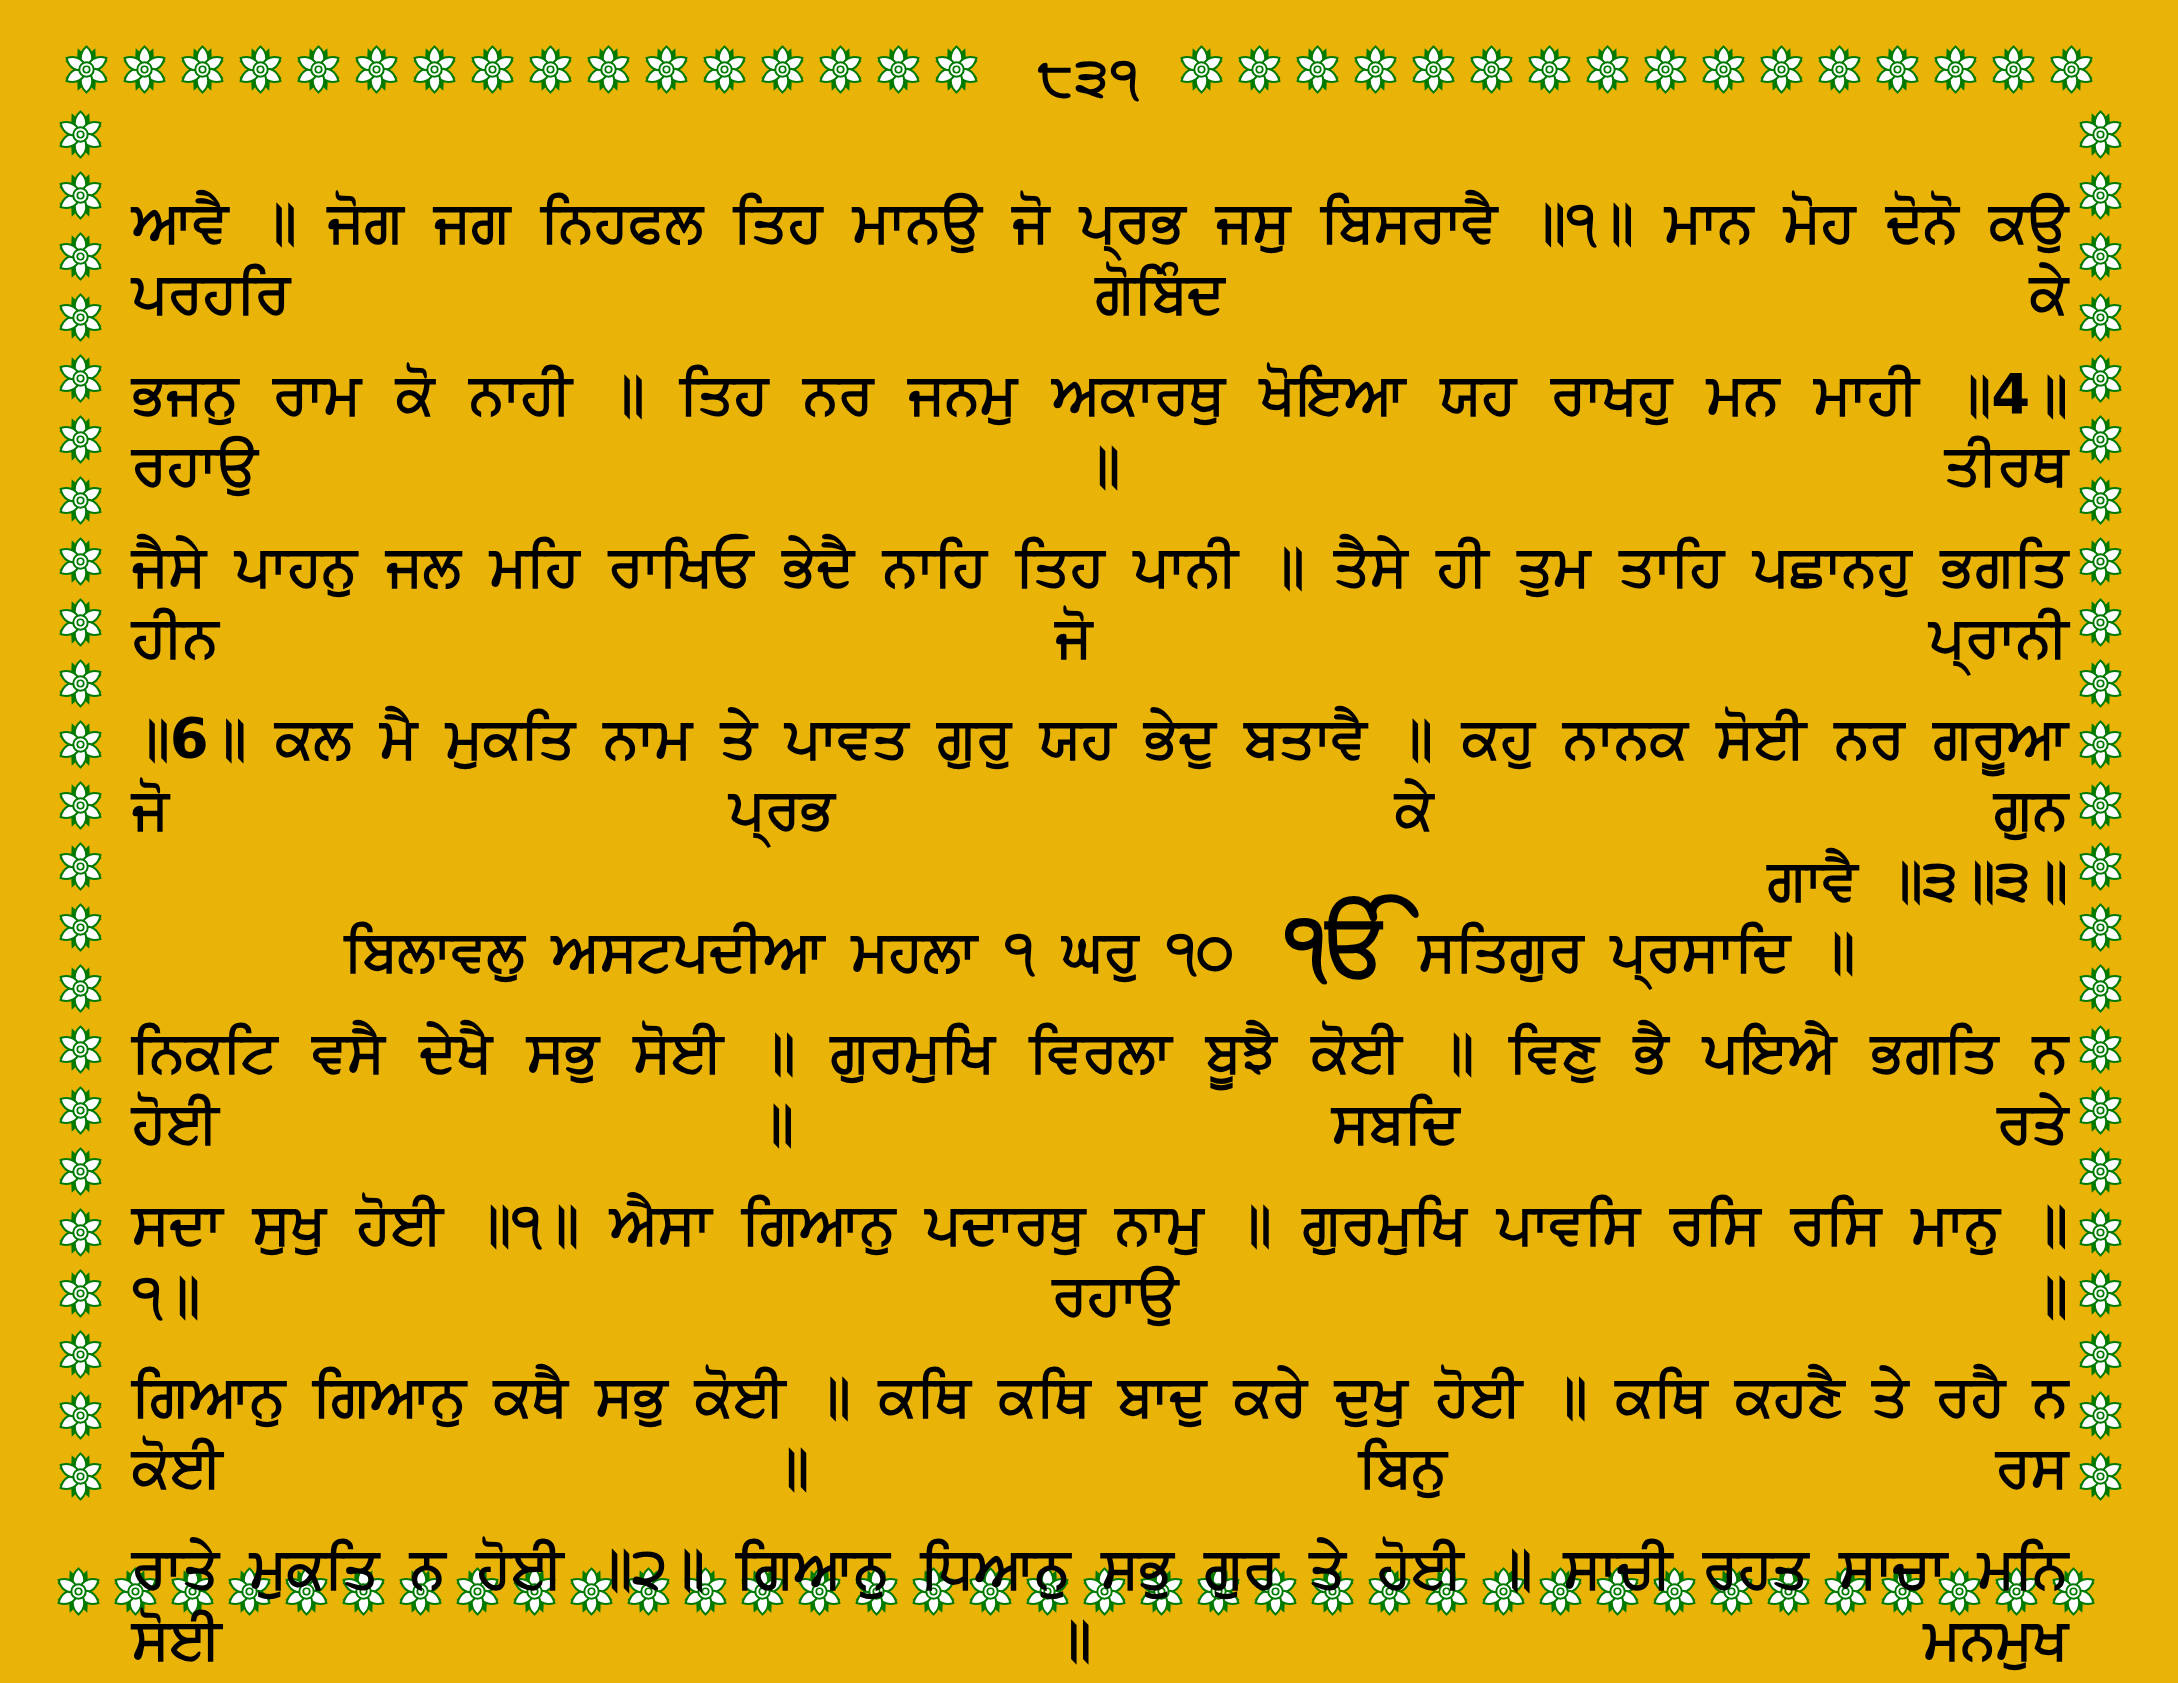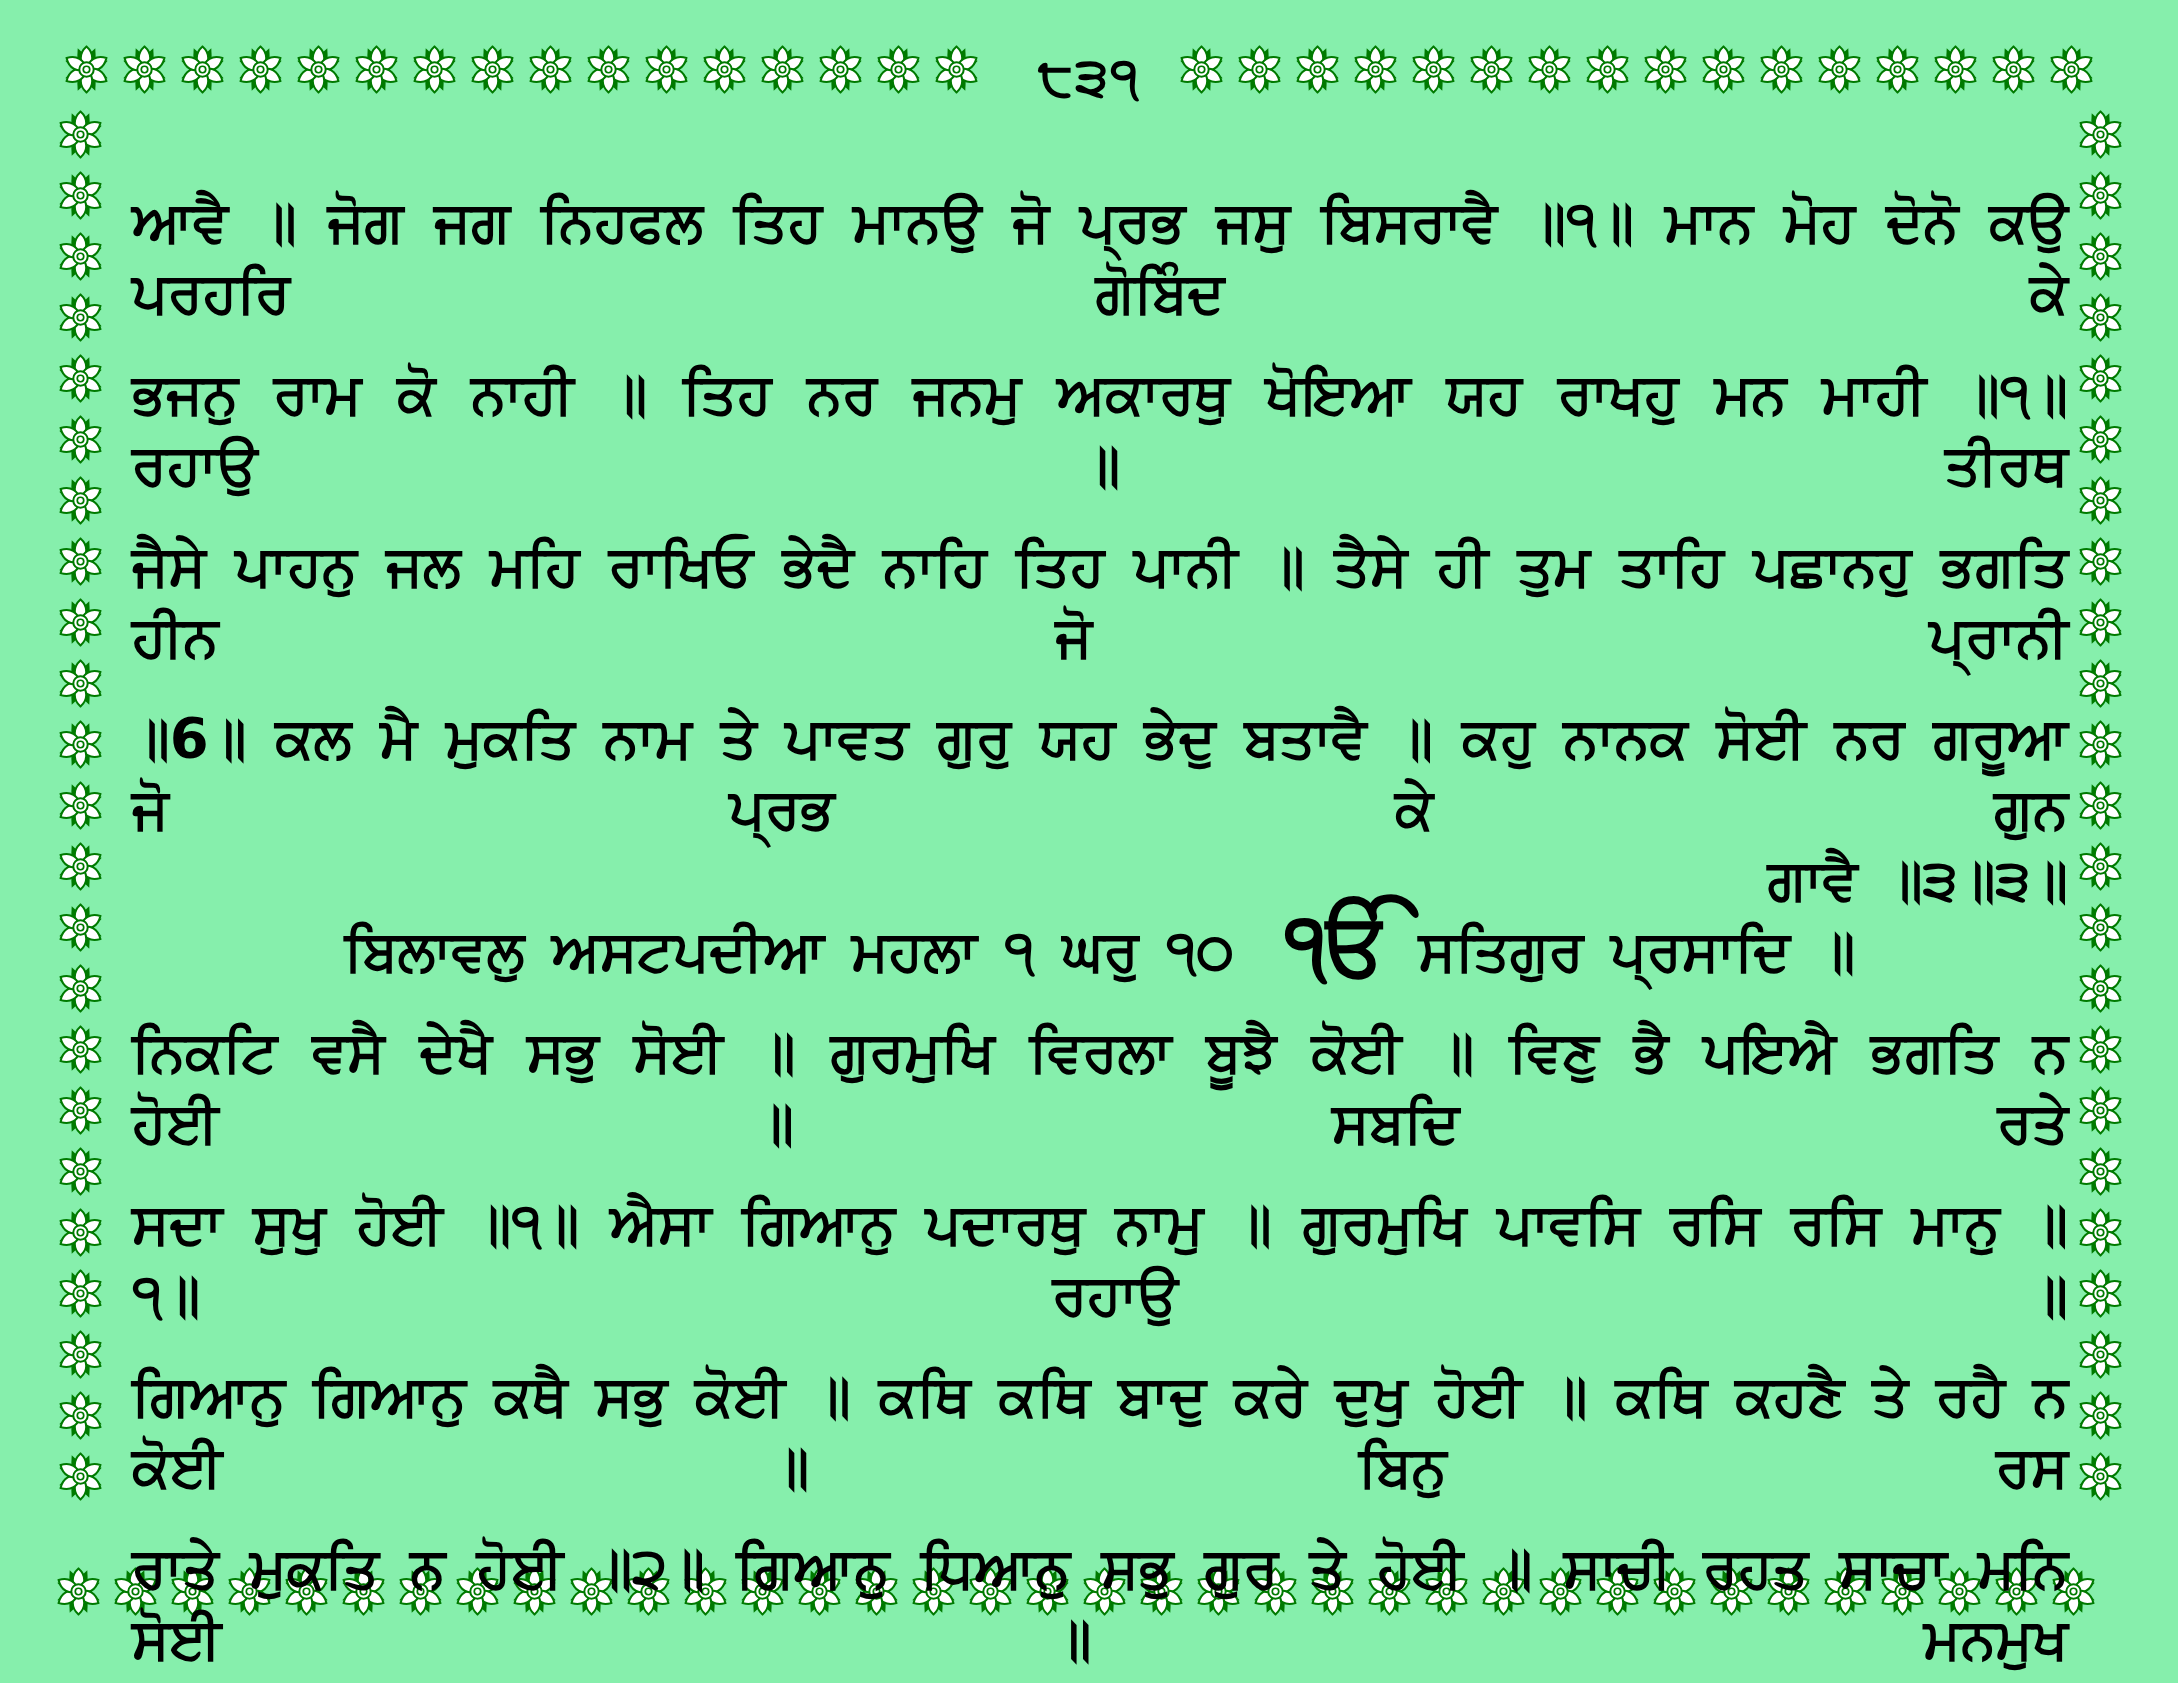--- a/index.html
+++ b/index.html
@@ -1,16 +1,16 @@
 <!DOCTYPE html>
 <html><head>
 <meta charset="utf-8">
 <style>
   html,body{margin:0;padding:0;background:#ffffff;}
-  .page{position:relative;width:2178px;height:1683px;background:#86efac;overflow:hidden;
+  .page{position:relative;width:2178px;height:1683px;background:#eab308;overflow:hidden;
         font-family:"DejaVu Sans",sans-serif;}
   .b-row{position:absolute;display:flex;gap:7px;}
   .b-col{position:absolute;display:flex;flex-direction:column;gap:10px;}
   .flower{width:51px;height:51px;display:block;flex:0 0 auto;}
   .page-number{position:absolute;left:1015px;top:46px;width:149px;text-align:center;
                font-size:53px;font-weight:bold;color:#000;letter-spacing:2px;}
   .text-block{position:absolute;left:132px;top:156px;width:1936px;color:#000;
               font-weight:bold;}
   .line{font-size:56px;line-height:71px;word-spacing:8px;}
   .line.justify{text-align:justify;text-align-last:justify;margin-top:30px;}
@@ -2537,21 +2537,21 @@
           <path d="M30 30 C21 22 21 11 30 3 C39 11 39 22 30 30 Z" transform="rotate(180 30 30)"></path>
           <path d="M30 30 C21 22 21 11 30 3 C39 11 39 22 30 30 Z" transform="rotate(240 30 30)"></path>
           <path d="M30 30 C21 22 21 11 30 3 C39 11 39 22 30 30 Z" transform="rotate(300 30 30)"></path>
         </g>
         <circle cx="30" cy="30" r="8.5" fill="#ffffff" stroke="#007a00" stroke-width="2.4"></circle>
         <circle cx="30" cy="30" r="3.8" fill="none" stroke="#007a00" stroke-width="2"></circle>
       </svg>
     </div>
   <div class="text-block">
       <div class="line justify">ਆਵੈ ॥ ਜੋਗ ਜਗ ਨਿਹਫਲ ਤਿਹ ਮਾਨਉ ਜੋ ਪ੍ਰਭ ਜਸੁ ਬਿਸਰਾਵੈ ॥੧॥ ਮਾਨ ਮੋਹ ਦੋਨੋ ਕਉ ਪਰਹਰਿ ਗੋਬਿੰਦ ਕੇ</div>
-      <div class="line justify">ਭਜਨੁ ਰਾਮ ਕੋ ਨਾਹੀ ॥ ਤਿਹ ਨਰ ਜਨਮੁ ਅਕਾਰਥੁ ਖੋਇਆ ਯਹ ਰਾਖਹੁ ਮਨ ਮਾਹੀ ॥੧॥ ਰਹਾਉ ॥ ਤੀਰਥ</div>
+      <div class="line justify">ਭਜਨੁ ਰਾਮ ਕੋ ਨਾਹੀ ॥ ਤਿਹ ਨਰ ਜਨਮੁ ਅਕਾਰਥੁ ਖੋਇਆ ਯਹ ਰਾਖਹੁ ਮਨ ਮਾਹੀ ॥4॥ ਰਹਾਉ ॥ ਤੀਰਥ</div>
       <div class="line justify">ਜੈਸੇ ਪਾਹਨੁ ਜਲ ਮਹਿ ਰਾਖਿਓ ਭੇਦੈ ਨਾਹਿ ਤਿਹ ਪਾਨੀ ॥ ਤੈਸੇ ਹੀ ਤੁਮ ਤਾਹਿ ਪਛਾਨਹੁ ਭਗਤਿ ਹੀਨ ਜੋ ਪ੍ਰਾਨੀ</div>
       <div class="line justify">॥6॥ ਕਲ ਮੈ ਮੁਕਤਿ ਨਾਮ ਤੇ ਪਾਵਤ ਗੁਰੁ ਯਹ ਭੇਦੁ ਬਤਾਵੈ ॥ ਕਹੁ ਨਾਨਕ ਸੋਈ ਨਰ ਗਰੂਆ ਜੋ ਪ੍ਰਭ ਕੇ ਗੁਨ</div>
       <div class="line left">ਗਾਵੈ ॥੩॥੩॥</div>
       <div class="line center"><span>ਬਿਲਾਵਲੁ ਅਸਟਪਦੀਆ ਮਹਲਾ ੧ ਘਰੁ ੧੦</span><span class="hgap"></span><span class="ik">ੴ</span><span> ਸਤਿਗੁਰ ਪ੍ਰਸਾਦਿ ॥</span></div>
       <div class="line justify">ਨਿਕਟਿ ਵਸੈ ਦੇਖੈ ਸਭੁ ਸੋਈ ॥ ਗੁਰਮੁਖਿ ਵਿਰਲਾ ਬੂਝੈ ਕੋਈ ॥ ਵਿਣੁ ਭੈ ਪਇਐ ਭਗਤਿ ਨ ਹੋਈ ॥ ਸਬਦਿ ਰਤੇ</div>
       <div class="line justify">ਸਦਾ ਸੁਖੁ ਹੋਈ ॥੧॥ ਐਸਾ ਗਿਆਨੁ ਪਦਾਰਥੁ ਨਾਮੁ ॥ ਗੁਰਮੁਖਿ ਪਾਵਸਿ ਰਸਿ ਰਸਿ ਮਾਨੁ ॥੧॥ ਰਹਾਉ ॥</div>
       <div class="line justify">ਗਿਆਨੁ ਗਿਆਨੁ ਕਥੈ ਸਭੁ ਕੋਈ ॥ ਕਥਿ ਕਥਿ ਬਾਦੁ ਕਰੇ ਦੁਖੁ ਹੋਈ ॥ ਕਥਿ ਕਹਣੈ ਤੇ ਰਹੈ ਨ ਕੋਈ ॥ ਬਿਨੁ ਰਸ</div>
       <div class="line justify">ਰਾਤੇ ਮੁਕਤਿ ਨ ਹੋਈ ॥੨॥ ਗਿਆਨੁ ਧਿਆਨੁ ਸਭੁ ਗੁਰ ਤੇ ਹੋਈ ॥ ਸਾਚੀ ਰਹਤ ਸਾਚਾ ਮਨਿ ਸੋਈ ॥ ਮਨਮੁਖ</div>
     </div>
 </div>

